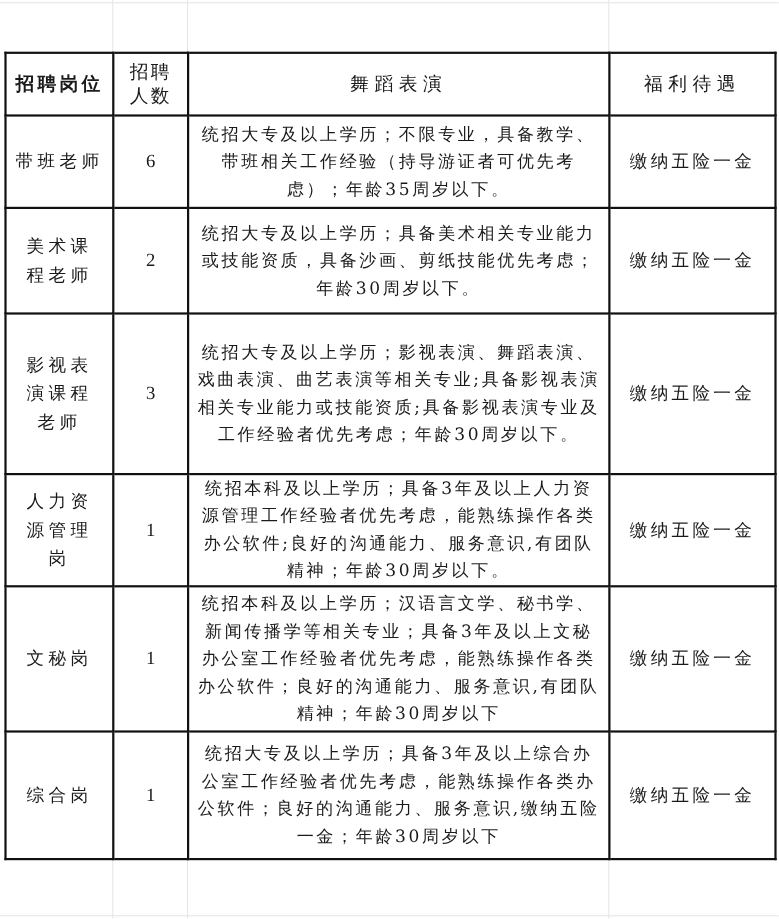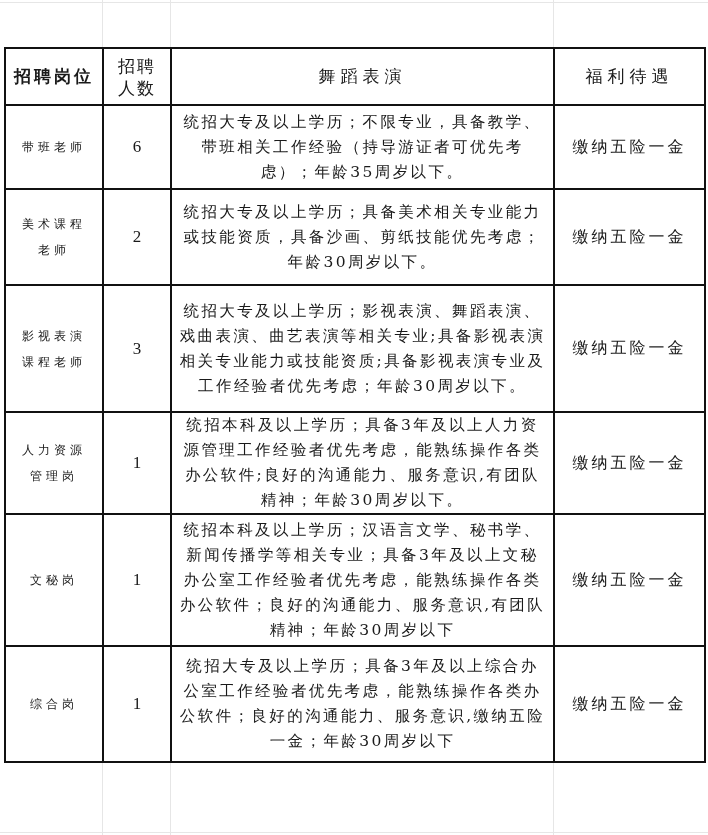--- a/index.html
+++ b/index.html
@@ -15,21 +15,21 @@
     margin-top: 43px;
   }
   table.recruit td, table.recruit th {
     border: 2px solid #111;
     text-align: center; vertical-align: middle;
     padding: 0 6px; box-sizing: border-box;
   }
   th { font-weight: bold; font-size: 17px; letter-spacing: 3px; }
   th.count { font-weight: normal; font-size: 17px; line-height: 22px; letter-spacing: 2px; }
   th.req, th.ben { font-weight: normal; letter-spacing: 5px; }
-  td.pos { font-size: 12px; line-height: 26px; letter-spacing: 4px; }
+  td.pos { font-size: 16px; line-height: 26px; letter-spacing: 4px; }
   td.num { font-size: 17px; font-family: "Liberation Serif", serif; }
   td.req { font-size: 15.5px; line-height: 25px; letter-spacing: 2.4px; text-align: center; padding: 0 8px; }
   td.ben { font-size: 16px; letter-spacing: 3px; }
 </style>
 </head>
 <body>
 
 <div class="gridbg">
   <div class="v" style="left:102px"></div>
   <div class="v" style="left:170px"></div>
@@ -62,21 +62,21 @@
       <td class="num">6</td>
       <td class="req">统招大专及以上学历；不限专业，具备教学、带班相关工作经验（持导游证者可优先考虑）；年龄35周岁以下。</td>
       <td class="ben">缴纳五险一金</td>
     </tr>
     <tr style="height:96px">
       <td class="pos" style="padding:16px 14px">美术课程老师</td>
       <td class="num">2</td>
       <td class="req">统招大专及以上学历；具备美术相关专业能力或技能资质，具备沙画、剪纸技能优先考虑；年龄30周岁以下。</td>
       <td class="ben">缴纳五险一金</td>
     </tr>
-    <tr style="height:127px">
+    <tr style="height:146px">
       <td class="pos" style="padding:0 10px">影视表演课程老师</td>
       <td class="num">3</td>
       <td class="req">统招大专及以上学历；影视表演、舞蹈表演、戏曲表演、曲艺表演等相关专业;具备影视表演相关专业能力或技能资质;具备影视表演专业及工作经验者优先考虑；年龄30周岁以下。</td>
       <td class="ben">缴纳五险一金</td>
     </tr>
     <tr style="height:96px">
       <td class="pos" style="padding:0 10px">人力资源管理岗</td>
       <td class="num">1</td>
       <td class="req">统招本科及以上学历；具备3年及以上人力资源管理工作经验者优先考虑，能熟练操作各类办公软件;良好的沟通能力、服务意识,有团队精神；年龄30周岁以下。</td>
       <td class="ben">缴纳五险一金</td>

